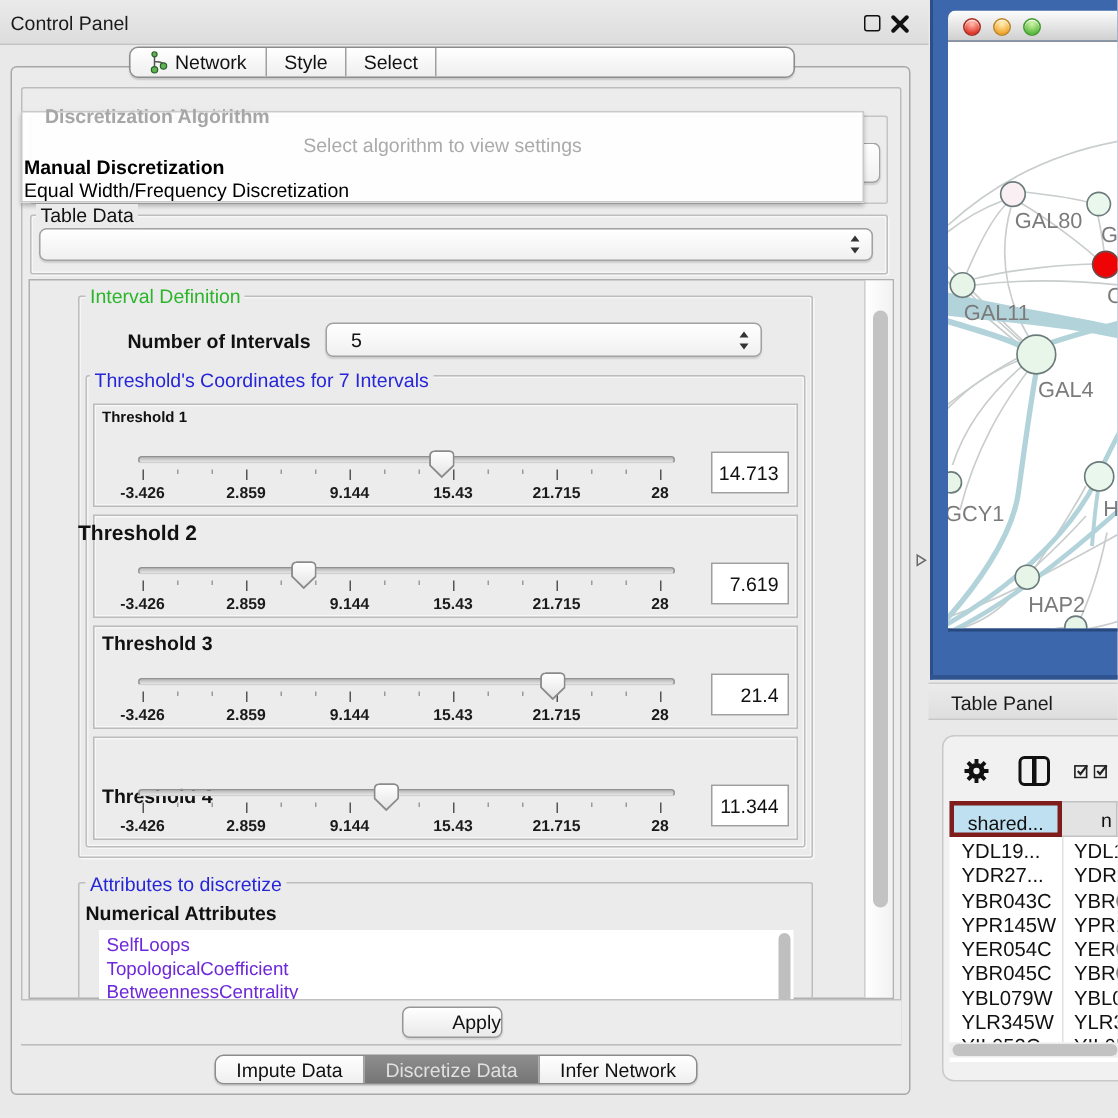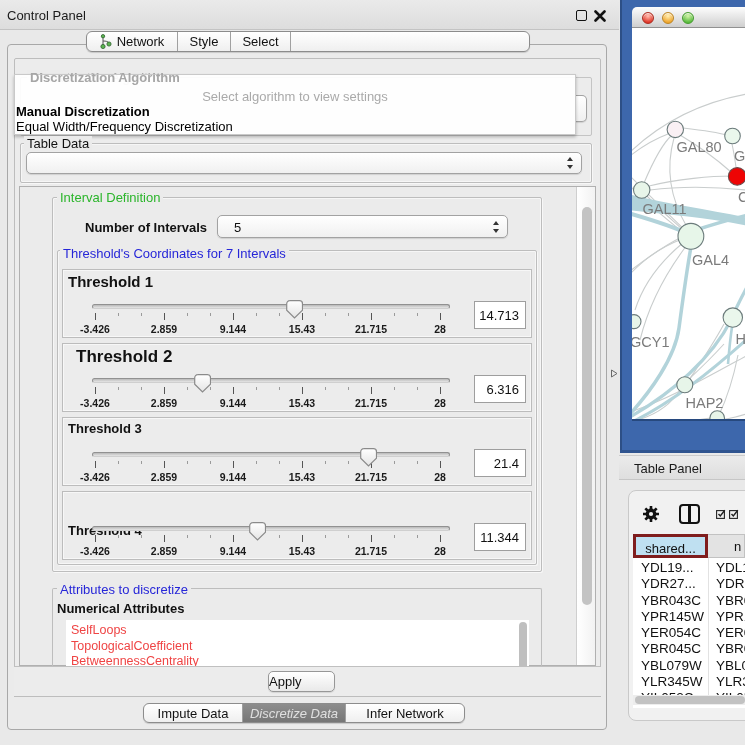--- a/index.html
+++ b/index.html
@@ -72,21 +72,21 @@
 <div class="gblabel" style="left:60px;top:246px;color:#2626d8;">Threshold's Coordinates for 7 Intervals</div>
 <svg width="0" height="0" style="position:absolute">
     <defs>
       <linearGradient id="thg" x1="0" y1="0" x2="0" y2="1">
         <stop offset="0" stop-color="#ffffff"></stop>
         <stop offset="1" stop-color="#e4e4e4"></stop>
       </linearGradient>
     </defs>
   </svg>
 <div class="tbox" style="left:62px;top:269px;width:470px;height:69px;"></div>
-<div class="abs" style="left:68px;top:273px;font-size:15px;font-weight:bold;color:#111;">Threshold 1</div>
+<div class="abs" style="left:68px;top:273px;font-size:10px;font-weight:bold;color:#111;">Threshold 1</div>
 <div class="track" style="left:92px;top:304px;width:358px;"></div>
 <div class="abs" style="left:95px;top:313px;width:1px;height:7px;background:#555;"></div>
 <div class="abs" style="left:118px;top:313px;width:1px;height:3px;background:#9a9a9a;"></div>
 <div class="abs" style="left:141px;top:313px;width:1px;height:3px;background:#9a9a9a;"></div>
 <div class="abs" style="left:164px;top:313px;width:1px;height:7px;background:#555;"></div>
 <div class="abs" style="left:187px;top:313px;width:1px;height:3px;background:#9a9a9a;"></div>
 <div class="abs" style="left:210px;top:313px;width:1px;height:3px;background:#9a9a9a;"></div>
 <div class="abs" style="left:233px;top:313px;width:1px;height:7px;background:#555;"></div>
 <div class="abs" style="left:256px;top:313px;width:1px;height:3px;background:#9a9a9a;"></div>
 <div class="abs" style="left:279px;top:313px;width:1px;height:3px;background:#9a9a9a;"></div>
@@ -101,21 +101,21 @@
 <div class="ticklab" style="left:164px;top:323px;">2.859</div>
 <div class="ticklab" style="left:233px;top:323px;">9.144</div>
 <div class="ticklab" style="left:302px;top:323px;">15.43</div>
 <div class="ticklab" style="left:371px;top:323px;">21.715</div>
 <div class="ticklab" style="left:440px;top:323px;">28</div>
 <svg class="abs" style="left:285.5px;top:300px;" width="17" height="19" viewBox="0 0 17 19">
     <path d="M3.5 .7 h10 a3 3 0 0 1 3 3 v6.5 L8.5 18 L.7 10.2 v-6.5 a3 3 0 0 1 3-3 z" fill="url(#thg)" stroke="#8a8a8a" stroke-width="1.2"></path>
   </svg>
 <div class="vbox" style="left:474px;top:301px;">14.713</div>
 <div class="tbox" style="left:62px;top:343px;width:470px;height:69px;"></div>
-<div class="abs" style="left:76px;top:347px;font-size:17px;font-weight:bold;color:#111;">Threshold 2</div>
+<div class="abs" style="left:52px;top:347px;font-size:14px;font-weight:bold;color:#111;">Threshold 2</div>
 <div class="track" style="left:92px;top:378px;width:358px;"></div>
 <div class="abs" style="left:95px;top:387px;width:1px;height:7px;background:#555;"></div>
 <div class="abs" style="left:118px;top:387px;width:1px;height:3px;background:#9a9a9a;"></div>
 <div class="abs" style="left:141px;top:387px;width:1px;height:3px;background:#9a9a9a;"></div>
 <div class="abs" style="left:164px;top:387px;width:1px;height:7px;background:#555;"></div>
 <div class="abs" style="left:187px;top:387px;width:1px;height:3px;background:#9a9a9a;"></div>
 <div class="abs" style="left:210px;top:387px;width:1px;height:3px;background:#9a9a9a;"></div>
 <div class="abs" style="left:233px;top:387px;width:1px;height:7px;background:#555;"></div>
 <div class="abs" style="left:256px;top:387px;width:1px;height:3px;background:#9a9a9a;"></div>
 <div class="abs" style="left:279px;top:387px;width:1px;height:3px;background:#9a9a9a;"></div>
@@ -128,21 +128,21 @@
 <div class="abs" style="left:440px;top:387px;width:1px;height:7px;background:#555;"></div>
 <div class="ticklab" style="left:95px;top:397px;">-3.426</div>
 <div class="ticklab" style="left:164px;top:397px;">2.859</div>
 <div class="ticklab" style="left:233px;top:397px;">9.144</div>
 <div class="ticklab" style="left:302px;top:397px;">15.43</div>
 <div class="ticklab" style="left:371px;top:397px;">21.715</div>
 <div class="ticklab" style="left:440px;top:397px;">28</div>
 <svg class="abs" style="left:193.5px;top:374px;" width="17" height="19" viewBox="0 0 17 19">
     <path d="M3.5 .7 h10 a3 3 0 0 1 3 3 v6.5 L8.5 18 L.7 10.2 v-6.5 a3 3 0 0 1 3-3 z" fill="url(#thg)" stroke="#8a8a8a" stroke-width="1.2"></path>
   </svg>
-<div class="vbox" style="left:474px;top:375px;">6.316</div>
+<div class="vbox" style="left:474px;top:375px;">7.619</div>
 <div class="tbox" style="left:62px;top:417px;width:470px;height:69px;"></div>
 <div class="abs" style="left:68px;top:421px;font-size:13px;font-weight:bold;color:#111;">Threshold 3</div>
 <div class="track" style="left:92px;top:452px;width:358px;"></div>
 <div class="abs" style="left:95px;top:461px;width:1px;height:7px;background:#555;"></div>
 <div class="abs" style="left:118px;top:461px;width:1px;height:3px;background:#9a9a9a;"></div>
 <div class="abs" style="left:141px;top:461px;width:1px;height:3px;background:#9a9a9a;"></div>
 <div class="abs" style="left:164px;top:461px;width:1px;height:7px;background:#555;"></div>
 <div class="abs" style="left:187px;top:461px;width:1px;height:3px;background:#9a9a9a;"></div>
 <div class="abs" style="left:210px;top:461px;width:1px;height:3px;background:#9a9a9a;"></div>
 <div class="abs" style="left:233px;top:461px;width:1px;height:7px;background:#555;"></div>
@@ -191,28 +191,28 @@
 <div class="ticklab" style="left:371px;top:545px;">21.715</div>
 <div class="ticklab" style="left:440px;top:545px;">28</div>
 <svg class="abs" style="left:248.5px;top:522px;" width="17" height="19" viewBox="0 0 17 19">
     <path d="M3.5 .7 h10 a3 3 0 0 1 3 3 v6.5 L8.5 18 L.7 10.2 v-6.5 a3 3 0 0 1 3-3 z" fill="url(#thg)" stroke="#8a8a8a" stroke-width="1.2"></path>
   </svg>
 <div class="vbox" style="left:474px;top:523px;">11.344</div>
 <div class="gb" style="left:52px;top:588px;width:490px;height:78px;border-bottom:none;border-radius:2px 2px 0 0;box-shadow:none;"></div>
 <div class="gblabel" style="left:57px;top:582px;color:#2626d8;">Attributes to discretize</div>
 <div class="abs" style="left:57px;top:601px;font-size:13px;font-weight:bold;color:#111;">Numerical Attributes</div>
 <div class="abs" style="left:66px;top:620px;width:463px;height:46px;background:#ffffff;overflow:hidden;">
-    <div style="font-size:12.5px;color:#ef4444;padding:3px 0 0 5px;line-height:15.5px;">SelfLoops<br>TopologicalCoefficient<br>BetweennessCentrality</div>
+    <div style="font-size:12.5px;color:#6d28d9;padding:3px 0 0 5px;line-height:15.5px;">SelfLoops<br>TopologicalCoefficient<br>BetweennessCentrality</div>
   </div>
 <div class="abs" style="left:519px;top:622px;width:8px;height:44px;background:#bfbfbf;border-radius:4px 4px 0 0;"></div>
 <div class="abs" style="left:14px;top:666px;width:587px;height:31px;background:#ececec;border-top:1px solid #c0c0c0;border-bottom:1px solid #bdbdbd;"></div>
-<div class="abs" style="left:268px;top:671px;width:67px;height:21px;border:1px solid #979797;border-radius:5px;background:linear-gradient(#ffffff,#e9e9e9);font-size:13px;color:#111;text-align:left;line-height:19px;box-shadow:0 1px 1px rgba(0,0,0,.1);">Apply</div>
+<div class="abs" style="left:268px;top:671px;width:67px;height:21px;border:1px solid #979797;border-radius:5px;background:linear-gradient(#ffffff,#e9e9e9);font-size:13px;color:#111;text-align:right;line-height:19px;box-shadow:0 1px 1px rgba(0,0,0,.1);">Apply</div>
 <div class="abs" style="left:143px;top:703px;width:322px;height:20px;border:1px solid #8c8c8c;border-radius:6px;background:linear-gradient(#ffffff,#efefef);overflow:hidden;display:flex;box-shadow:0 1px 1px rgba(0,0,0,.15);">
     <div class="seg" style="width:99px;border-right:1px solid #a0a0a0;">Impute Data</div>
-    <div class="seg" style="width:103px;border-right:1px solid #a0a0a0;background:linear-gradient(#8d8d8d,#767676);color:#e0e0e0;font-style:italic;">Discretize Data</div>
+    <div class="seg" style="width:117px;border-right:1px solid #a0a0a0;background:linear-gradient(#8d8d8d,#767676);color:#e0e0e0;">Discretize Data</div>
     <div class="seg" style="flex:1;">Infer Network</div>
   </div>
 <svg class="abs" style="left:610px;top:368px" width="9" height="10" viewBox="0 0 9 10">
     <path d="M1.5 9 L1.5 2 L7 5.5 Z" fill="none" stroke="#6a6a6a" stroke-width="1"></path>
   </svg>
 <div class="abs" style="left:620px;top:0;width:125px;height:453px;background:#3d67ac;border-left:2px solid #2d4f86;"></div>
 <div class="abs" style="left:632px;top:7px;width:113px;height:21px;background:linear-gradient(#fdfdfd,#cfcfcf);border-bottom:1px solid #919191;border-radius:5px 0 0 0;"></div>
 <div class="abs" style="left:641.5px;top:11.5px;width:12px;height:12px;border-radius:50%;background:radial-gradient(circle at 50% 28%, #ffb3a6 8%, #e03527 75%);border:1px solid #a82c20;box-shadow:inset 0 1px 1px rgba(255,255,255,.8);"></div>
 <div class="abs" style="left:661.5px;top:11.5px;width:12px;height:12px;border-radius:50%;background:radial-gradient(circle at 50% 28%, #ffe9a8 8%, #efa42a 75%);border:1px solid #bb8526;box-shadow:inset 0 1px 1px rgba(255,255,255,.8);"></div>
 <div class="abs" style="left:681.5px;top:11.5px;width:12px;height:12px;border-radius:50%;background:radial-gradient(circle at 50% 28%, #c8eea0 8%, #58bb3c 75%);border:1px solid #459a2e;box-shadow:inset 0 1px 1px rgba(255,255,255,.8);"></div>

